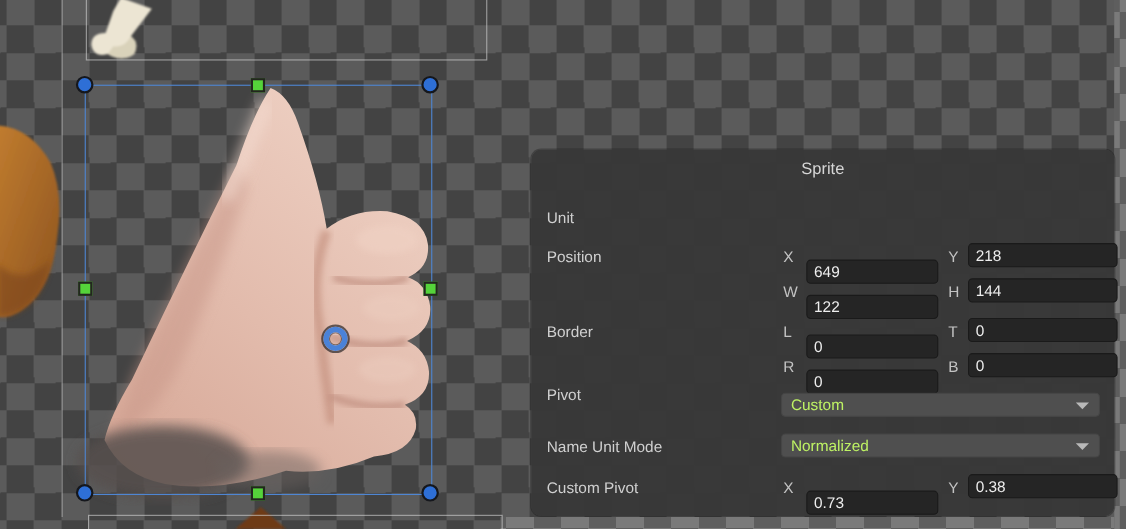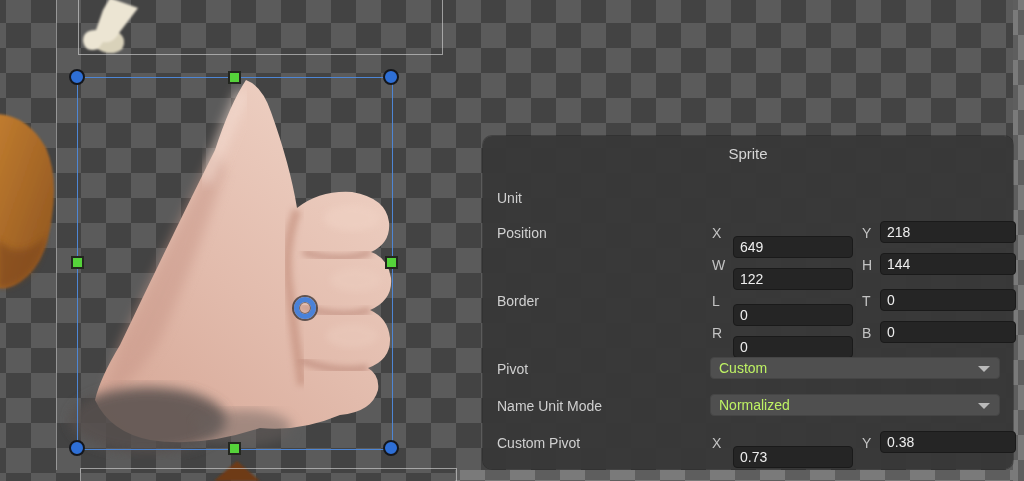--- a/index.html
+++ b/index.html
@@ -169,21 +169,21 @@
       <input class="field f2" type="text" value="0" style="">
     </div>
 
     <div class="abs ctrl" style="top:185px">
       <span class="sublabel sl1">R</span>
       <input class="field f1" type="text" value="0" style="">
       <span class="sublabel sl2">B</span>
       <input class="field f2" type="text" value="0" style="">
     </div>
 
-    <div class="abs row-label" style="top:221px">Pivot</div>
+    <div class="abs row-label" style="top:211px">Pivot</div>
     <div class="abs ctrl" style="top:221px">
       <div class="dropdown">
         <span class="dd-text">Custom</span>
         <span class="dd-arrow"></span>
       </div>
     </div>
 
     <div class="abs row-label" style="top:258px">Name Unit Mode</div>
     <div class="abs ctrl" style="top:258px">
       <div class="dropdown">

